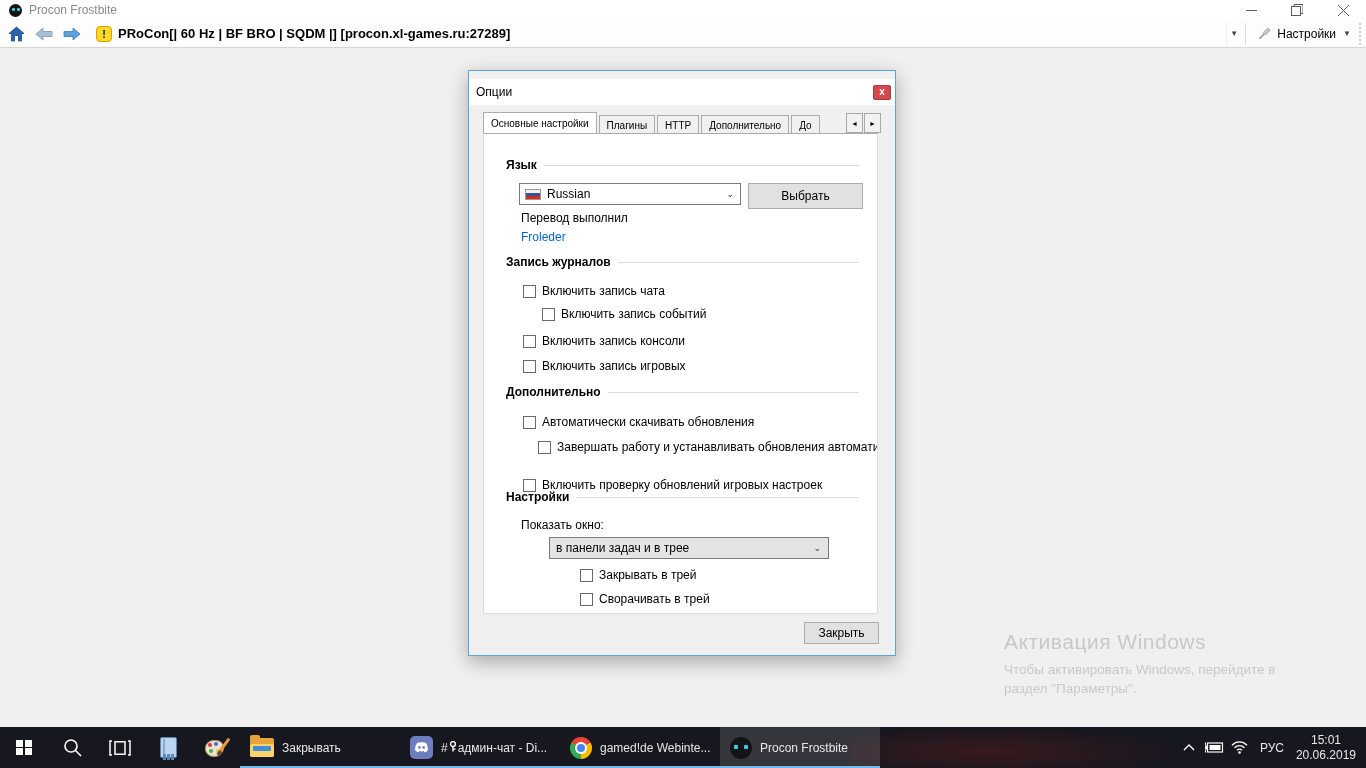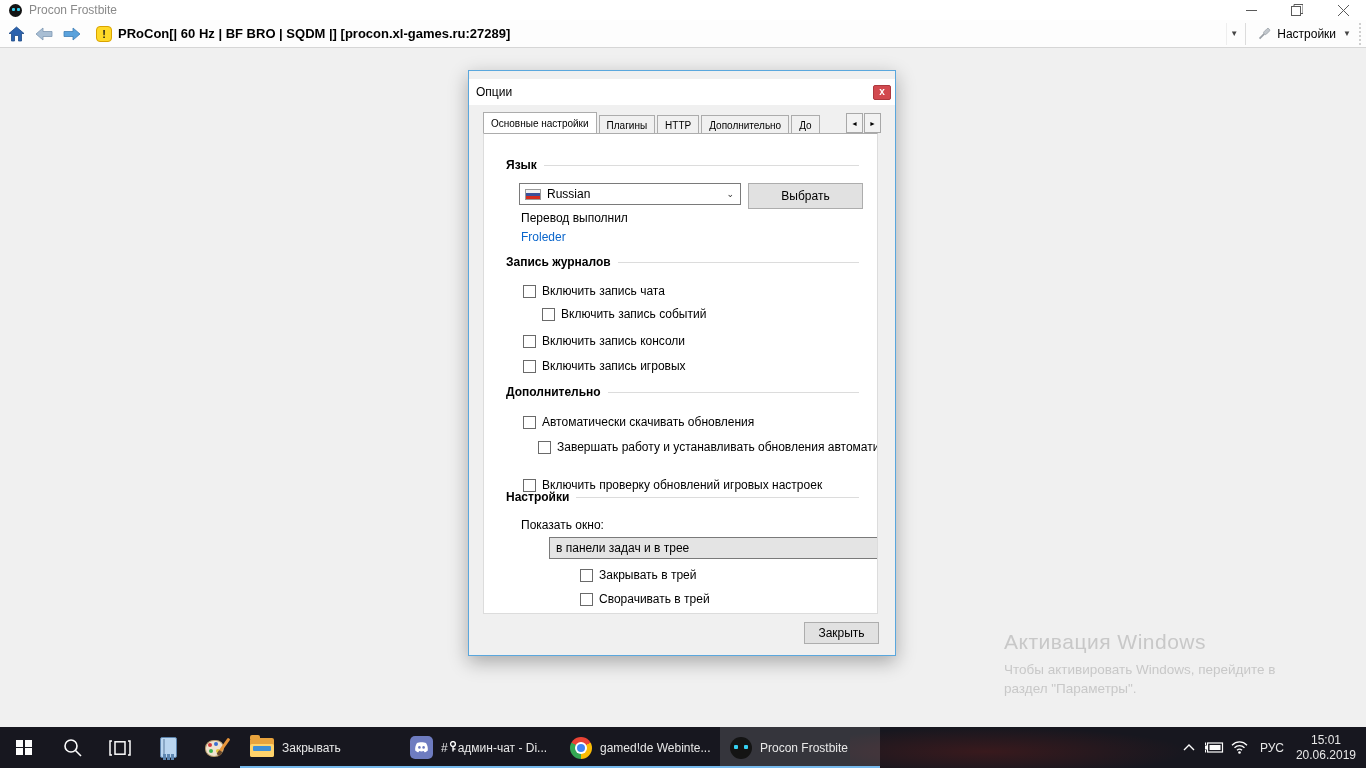--- a/index.html
+++ b/index.html
@@ -58,21 +58,21 @@
   .win-btn { background:#e1e1e1; border:1px solid #adadad; font-size:12px; text-align:center; font-family:inherit; }
   .btn-choose { position:absolute; left:264px; top:49px; width:115px; height:26px; line-height:20px; }
   .btn-close-dlg { position:absolute; right:16px; top:551px; width:75px; height:22px; line-height:20px; }
 
   .static-txt { position:absolute; left:37px; }
   .link { color:#0a66cc; }
 
   .cbrow { position:absolute; display:flex; align-items:center; white-space:nowrap; }
   .cb { width:13px; height:13px; background:#fff; border:1px solid #6a6a6a; margin-right:6px; flex:0 0 auto; }
 
-  .dd-field { position:absolute; left:65px; top:403px; width:345px; height:22px; background:#e4e4e4; border:1px solid #7a7a7a; display:flex; align-items:center; padding-left:6px; }
+  .dd-field { position:absolute; left:65px; top:403px; width:280px; height:22px; background:#e4e4e4; border:1px solid #7a7a7a; display:flex; align-items:center; padding-left:6px; }
   .dd-field .chev { margin-left:auto; margin-right:7px; color:#333; font-size:9px; }
 
   
   .watermark { position:absolute; left:1004px; top:582px; color:#c8c8c8; }
   .watermark .l1 { font-size:21px; font-weight:300; letter-spacing:0.5px; margin-bottom:6px; }
   .watermark .l2 { font-size:13.5px; line-height:19px; }
 
   
   .taskbar { position:absolute; left:0; right:0; bottom:0; height:41px; background:#17171f; display:flex; align-items:stretch; color:#e8e8e8; }
   .taskbar::before { content:""; position:absolute; left:850px; top:0; width:340px; height:41px;

